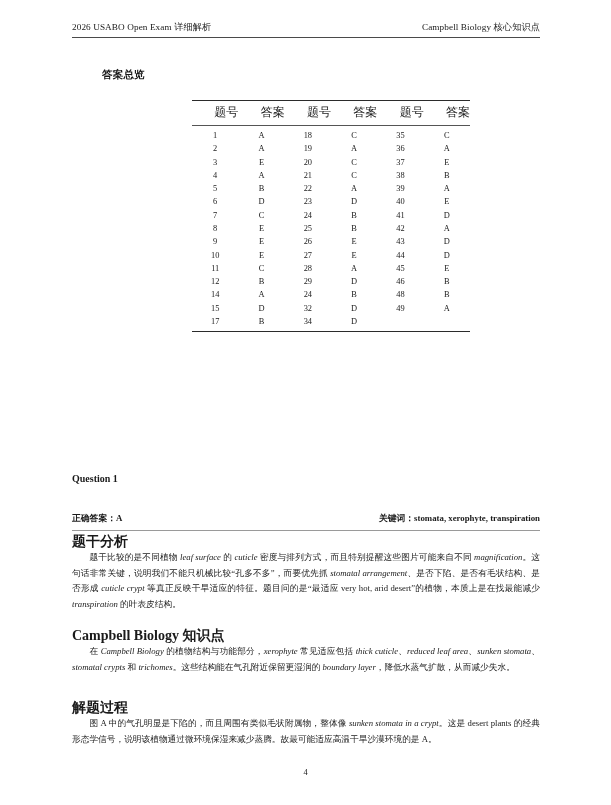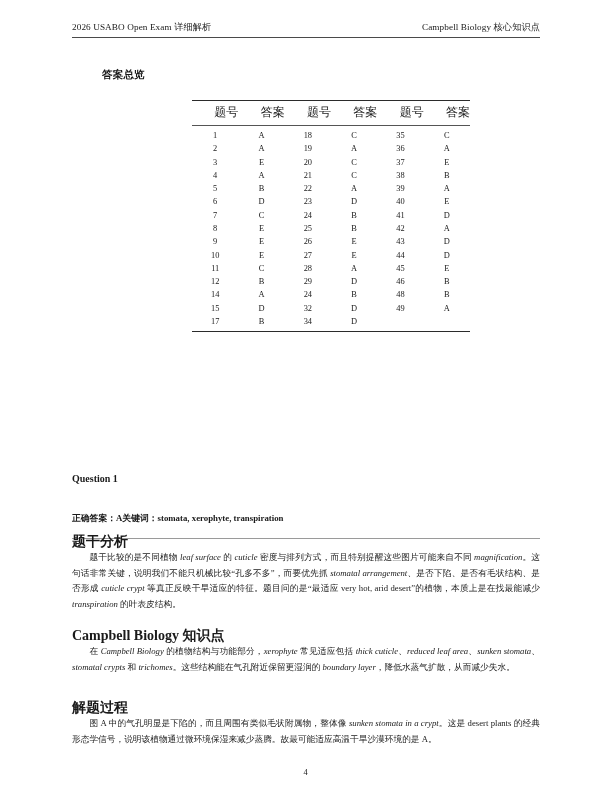--- a/index.html
+++ b/index.html
@@ -92,25 +92,25 @@
     top: 473px;
     font-weight: bold;
     font-size: 10px;
   }
   .q-answer-row {
     position: absolute;
     left: 72px;
     top: 513px;
     width: 468px;
     display: flex;
-    justify-content: flex-start;
+    justify-content: space-between;
     align-items: baseline;
     font-size: 8.8px;
     font-weight: bold;
-    padding-bottom: 13px;
+    padding-bottom: 5px;
     border-bottom: 0.6px solid #9a9a9a;
   }
   .q-answer-row .kw { white-space: nowrap; }
 
   .sub-head {
     position: absolute;
     left: 72px;
     font-weight: bold;
     font-size: 14px;
   }

